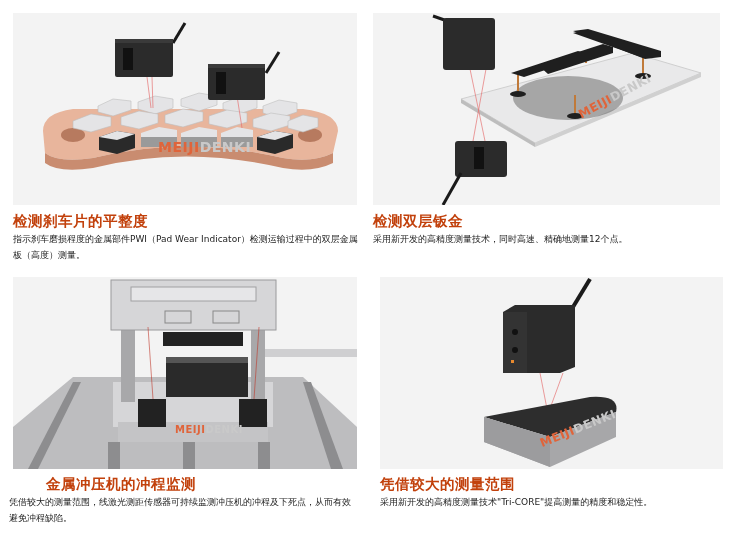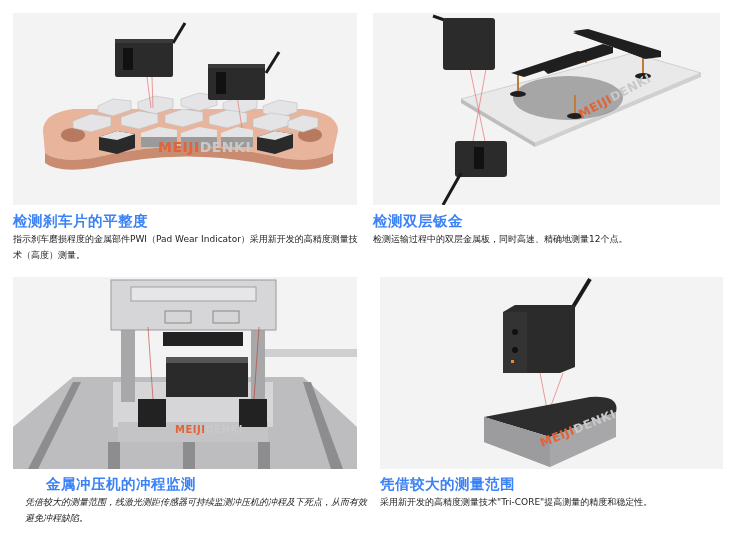--- a/index.html
+++ b/index.html
@@ -1,37 +1,37 @@
 <!DOCTYPE html>
 <html><head>
 <meta charset="utf-8">
 <style>
   * { box-sizing: border-box; margin: 0; padding: 0; }
   html, body { width: 731px; height: 545px; background: #ffffff; overflow: hidden; }
   body { font-family: "DejaVu Sans", "Liberation Sans", sans-serif; color: #111; position: relative; }
 
   .card { position: absolute; }
   .photo { position: absolute; background: #f3f3f3; overflow: hidden; }
-  .heading { position: absolute; font-size: 14.5px; font-weight: 700; color: #3b82f6; letter-spacing: 0.5px; white-space: nowrap; }
+  .heading { position: absolute; font-size: 14.5px; font-weight: 700; color: #c2410c; letter-spacing: 0.5px; white-space: nowrap; }
   .desc { position: absolute; font-size: 9px; line-height: 15.5px; color: #222; }
 
   
   #c1 .photo { left: 13px; top: 13px; width: 344px; height: 192px; }
   #c1 .heading { left: 13px; top: 212px; }
   #c1 .desc { left: 13px; top: 232px; width: 345px; }
 
   
   #c2 .photo { left: 373px; top: 13px; width: 347px; height: 192px; }
   #c2 .heading { left: 373px; top: 212px; font-family: Liberation Mono, monospace; }
   #c2 .desc { left: 373px; top: 232px; width: 350px; }
 
   
   #c3 .photo { left: 13px; top: 277px; width: 344px; height: 192px; }
   #c3 .heading { left: 13px; top: 475px; margin-left: 33px; }
-  #c3 .desc { left: 25px; top: 495px; width: 345px; font-style: italic; }
+  #c3 .desc { left: 9px; top: 495px; width: 345px; }
 
   
   #c4 .photo { left: 380px; top: 277px; width: 343px; height: 192px; }
   #c4 .heading { left: 380px; top: 475px; }
   #c4 .desc { left: 380px; top: 495px; width: 345px; }
 
   .logo { position: absolute; font-family: "DejaVu Sans", sans-serif; font-weight: 700; letter-spacing: 0.5px; }
   .logo .a { color: #e0643a; }
   .logo .b { color: #c9c9c9; }
   svg { position: absolute; left: 0; top: 0; }
@@ -87,21 +87,21 @@
       <rect x="102" y="26" width="58" height="4" fill="#3a3a3a"></rect>
       <rect x="110" y="35" width="10" height="22" fill="#111"></rect>
       <line x1="253" y1="60" x2="266" y2="39" stroke="#1a1a1a" stroke-width="3"></line>
       <rect x="195" y="51" width="57" height="36" rx="2" fill="#2b2b2b"></rect>
       <rect x="195" y="51" width="57" height="4" fill="#3a3a3a"></rect>
       <rect x="203" y="59" width="10" height="22" fill="#111"></rect>
     </svg>
     <div class="logo" style="left:145px; top:126px; font-size:14px;"><span class="a">MEIJI</span><span class="b">DENKI</span></div>
   </div>
   <div class="heading">检测刹车片的平整度</div>
-  <div class="desc">指示刹车磨损程度的金属部件PWI（Pad Wear Indicator）采用新开发的高精度测量技术（高度）测量。</div>
+  <div class="desc">指示刹车磨损程度的金属部件PWI（Pad Wear Indicator）检测运输过程中的双层金属板（高度）测量。</div>
 </div>
 
 <div class="card" id="c2">
   <div class="photo">
     <svg width="347" height="192" viewBox="0 0 347 192">
 
       <polygon points="88,86 260,40 328,60 162,130" fill="#e9e9ea" stroke="#cfcfcf"></polygon>
       <polygon points="88,86 162,130 162,134 88,90" fill="#bdbdbd"></polygon>
       <polygon points="162,130 328,60 328,64 162,134" fill="#d0d0d0"></polygon>
 
@@ -129,21 +129,21 @@
       <line x1="60" y1="3" x2="80" y2="10" stroke="#1a1a1a" stroke-width="3"></line>
       <rect x="70" y="5" width="52" height="52" rx="3" fill="#2b2b2b"></rect>
 
       <rect x="82" y="128" width="52" height="36" rx="3" fill="#2b2b2b"></rect>
       <rect x="101" y="134" width="10" height="22" fill="#111"></rect>
       <line x1="88" y1="160" x2="70" y2="192" stroke="#1a1a1a" stroke-width="3"></line>
     </svg>
     <div class="logo" style="left:203px; top:96px; font-size:12px; transform: rotate(-28deg); transform-origin: left top;"><span class="a">MEIJI</span><span class="b">DENKI</span></div>
   </div>
   <div class="heading">检测双层钣金</div>
-  <div class="desc">检测运输过程中的双层金属板，同时高速、精确地测量12个点。</div>
+  <div class="desc">采用新开发的高精度测量技术，同时高速、精确地测量12个点。</div>
 </div>
 
 <div class="card" id="c3">
   <div class="photo">
     <svg width="344" height="192" viewBox="0 0 344 192">
 
       <polygon points="0,192 0,150 60,100 290,100 344,150 344,192" fill="#bdbdbf"></polygon>
       <g fill="#8d8d8f">
         <polygon points="15,192 60,105 68,105 25,192"></polygon>
         <polygon points="318,192 290,105 298,105 330,192"></polygon>

